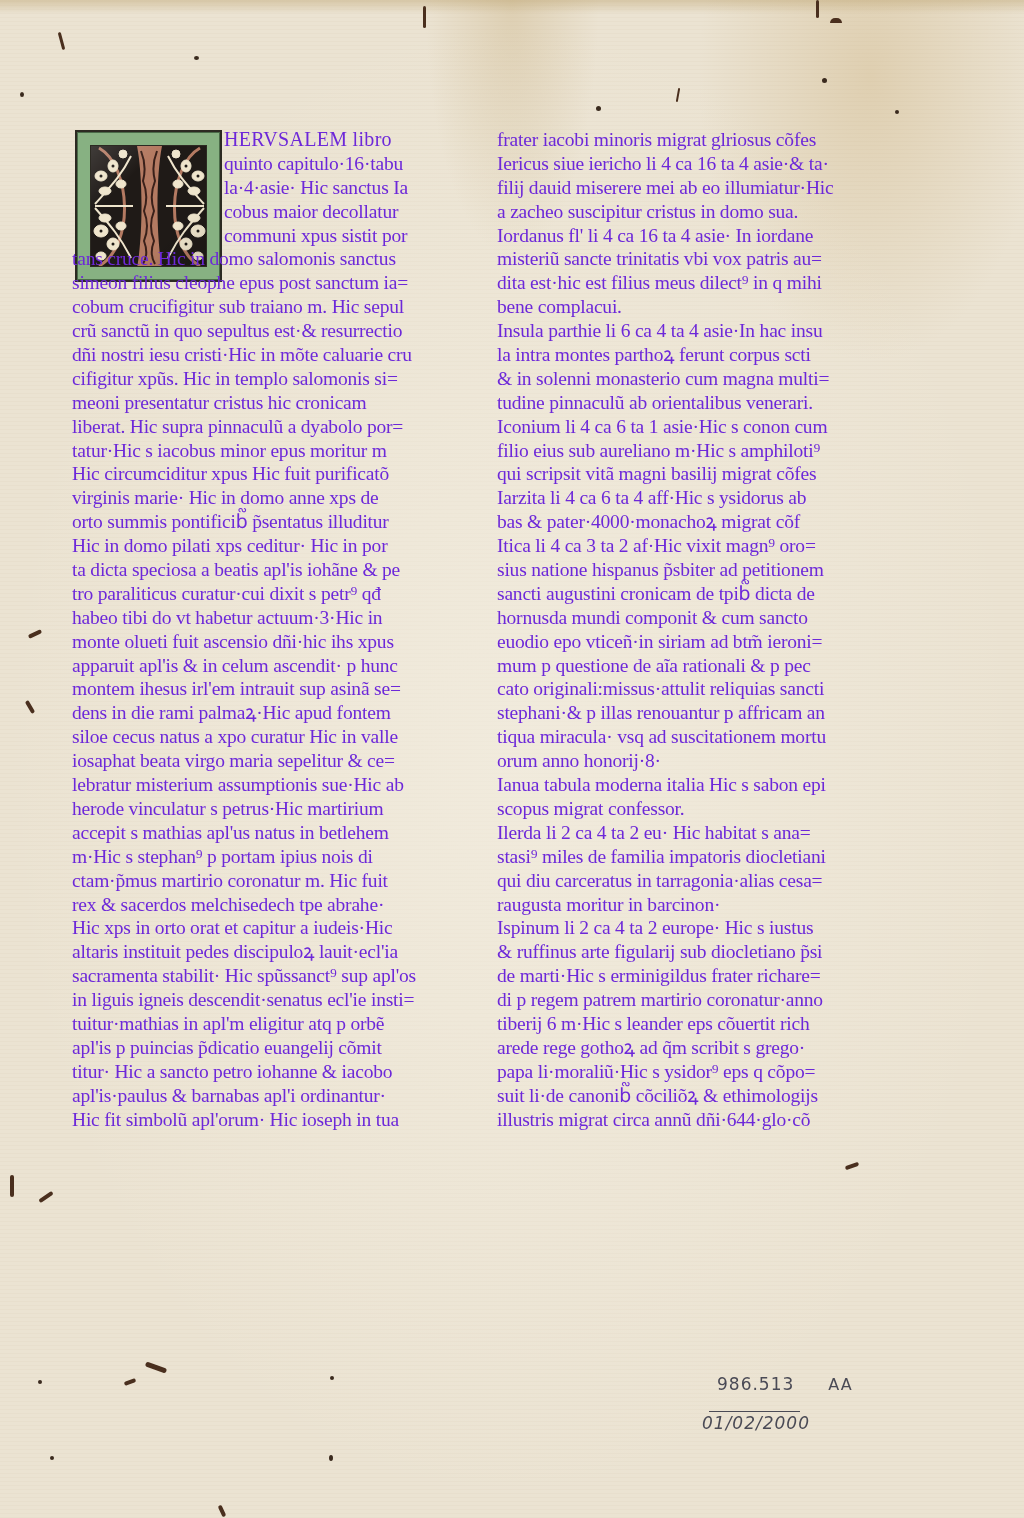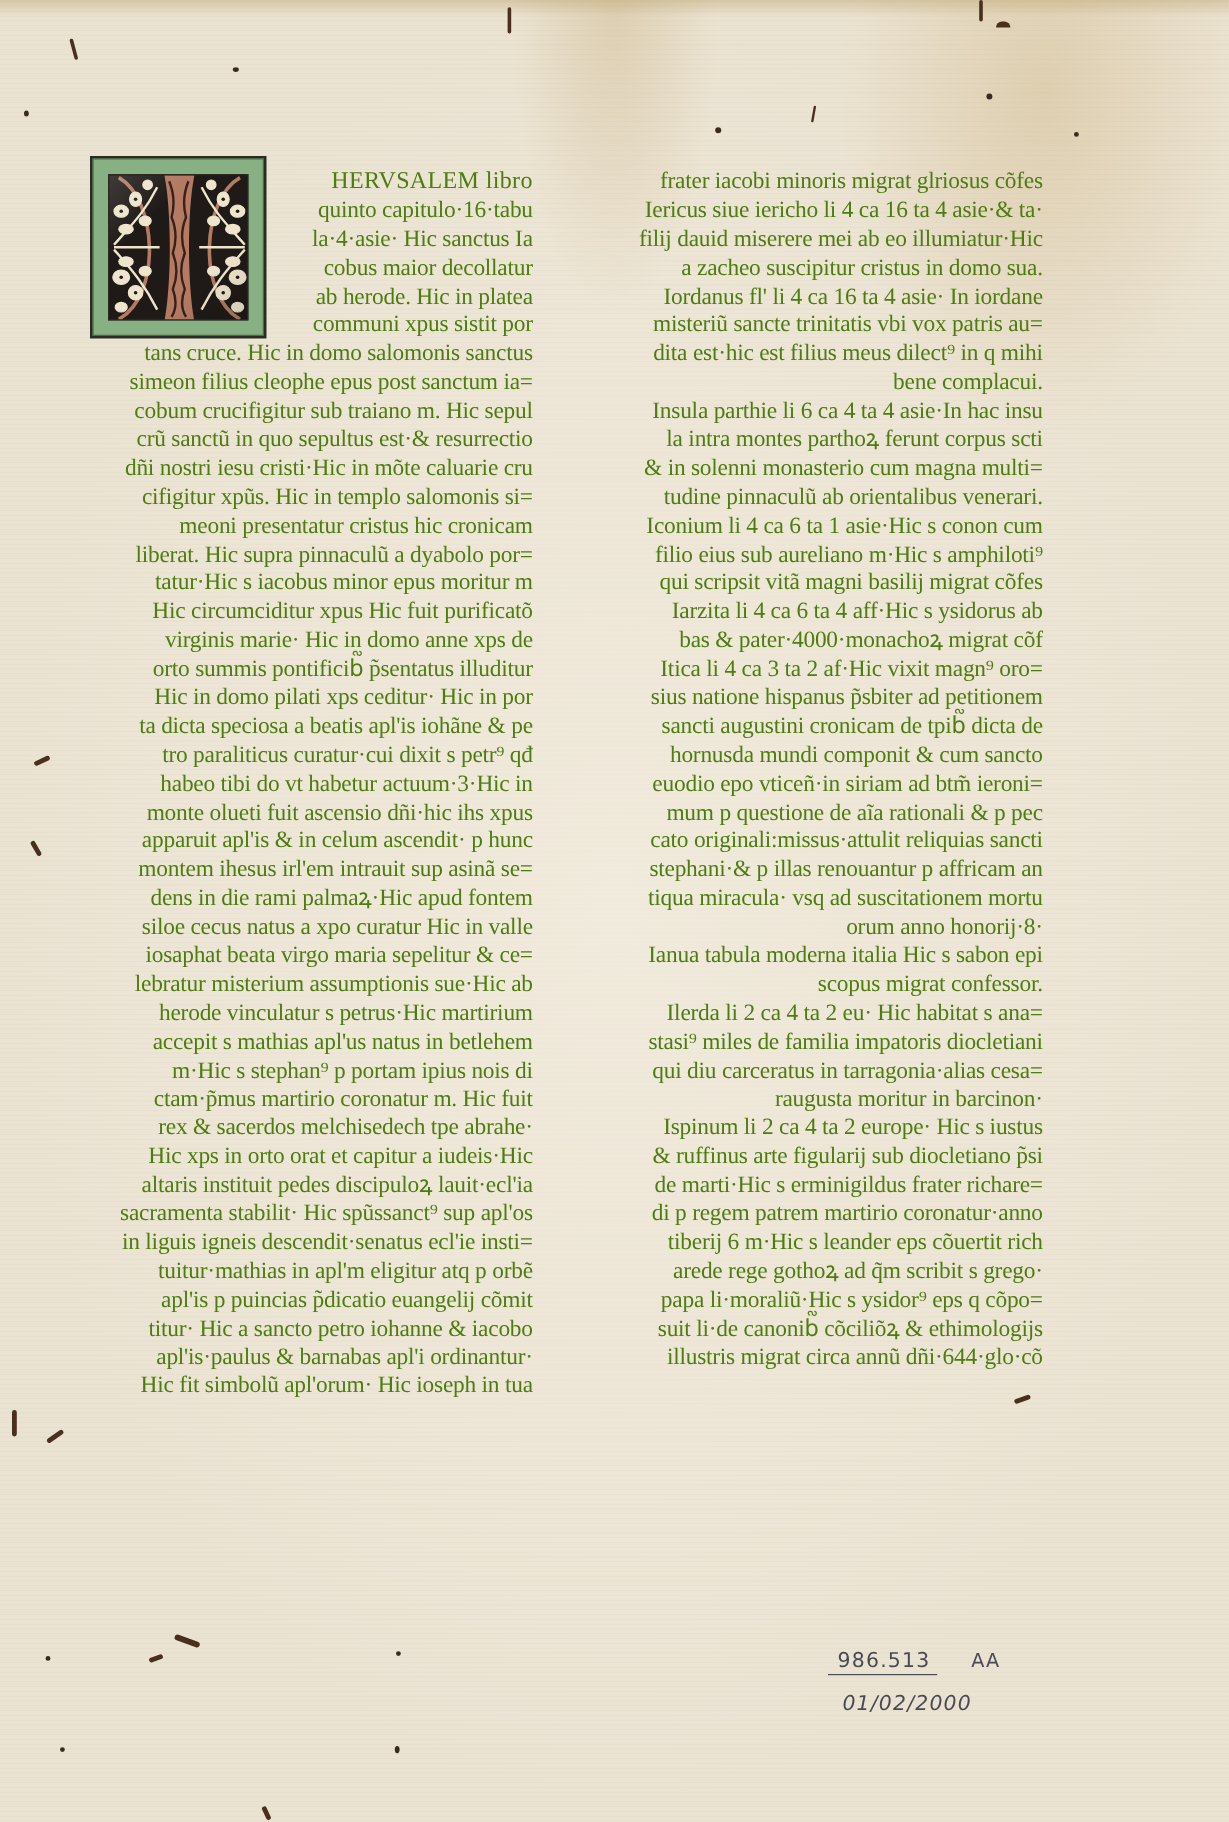--- a/index.html
+++ b/index.html
@@ -12,25 +12,24 @@
         radial-gradient(ellipse at 50% 50%, rgba(245,240,228,0.6) 0%, rgba(235,227,210,0) 70%),
         repeating-linear-gradient(0deg, rgba(160,140,100,0.045) 0px, rgba(160,140,100,0.045) 1px, rgba(0,0,0,0) 1px, rgba(0,0,0,0) 4px);
       font-family: "Liberation Serif", "DejaVu Serif", serif;
       color: #2a2420;
     }
     .page-edge-top {
       position: absolute; left: 0; top: 0; width: 1024px; height: 14px;
       background: linear-gradient(180deg, rgba(190,165,115,0.45), rgba(190,165,115,0));
     }
     .column {
-      position: absolute; top: 140px;
+      position: absolute; top: 128px;
       font-size: 19.5px; line-height: 23.9px;
       letter-spacing: -0.2px; word-spacing: 0px;
-      color: #4d7c0f;
-      text-align: right;
+      color: #6d28d9;
     }
     .col-left { left: 72px; width: 372px; }
     .col-right { left: 476px; width: 372px; margin-left: 21px; }
     .line { white-space: nowrap; height: 23.9px; overflow: visible; }
     .line.indent { padding-left: 152px; }
     .heading-caps { letter-spacing: 0.3px; font-size: 20px; }
 
     .initial {
       position: absolute; left: 75px; top: 130px; width: 147px; height: 152px;
       box-sizing: border-box;
@@ -48,23 +47,23 @@
       position: absolute; left: 0; top: 0; right: 0; bottom: 0;
       background:
         linear-gradient(135deg, rgba(255,255,255,0.15) 0%, rgba(255,255,255,0) 30%),
         linear-gradient(315deg, rgba(0,0,0,0.12) 0%, rgba(0,0,0,0) 30%);
     }
     .annotation {
       position: absolute; left: 690px; top: 1374px;
       font-family: "DejaVu Sans", sans-serif; font-size: 17px; color: #4a4a55;
       letter-spacing: 1px;
     }
-    .annotation .shelf { display: inline-block; border-bottom: 1.5px solid #4a4a55; padding: 0 6px 1px 8px; }
+    .annotation .shelf { display: inline-block; border-bottom: 1.5px solid #4a4a55; padding: 0 6px 17px 8px; margin-left: 19px; }
     .annotation .aa { margin-left: 28px; font-size: 16px; }
-    .annotation .date { display: block; margin-top: 14px; padding-left: 12px; font-style: italic; }
+    .annotation .date { display: block; margin-top: 1px; padding-left: 12px; font-style: italic; }
     .speck { position: absolute; background: #3a2a1e; border-radius: 50%; }
     .worm { position: absolute; background: #4a2f1e; border-radius: 3px; }
   </style>
 </head>
 <body>
 
 <div class="page-edge-top"></div>
 
 <div class="initial">
   <div class="initial-inner">
@@ -121,21 +120,20 @@
     </svg>
     <div class="initial-bevel"></div>
   </div>
 </div>
 
 <div class="column col-left">
   <div class="line indent heading-caps">HERVSALEM libro</div>
   <div class="line indent">quinto capitulo·16·tabu</div>
   <div class="line indent">la·4·asie· Hic sanctus Ia</div>
   <div class="line indent">cobus maior decollatur</div>
-  <div class="line indent">ab herode. Hic in platea</div>
   <div class="line indent">communi xpus sistit por</div>
   <div class="line">tans cruce. Hic in domo salomonis sanctus</div>
   <div class="line">simeon filius cleophe epus post sanctum ia=</div>
   <div class="line">cobum crucifigitur sub traiano m. Hic sepul</div>
   <div class="line">crũ sanctũ in quo sepultus est·&amp; resurrectio</div>
   <div class="line">dñi nostri iesu cristi·Hic in mõte caluarie cru</div>
   <div class="line">cifigitur xpũs. Hic in templo salomonis si=</div>
   <div class="line">meoni presentatur cristus hic cronicam</div>
   <div class="line">liberat. Hic supra pinnaculũ a dyabolo por=</div>
   <div class="line">tatur·Hic s iacobus minor epus moritur m</div>

